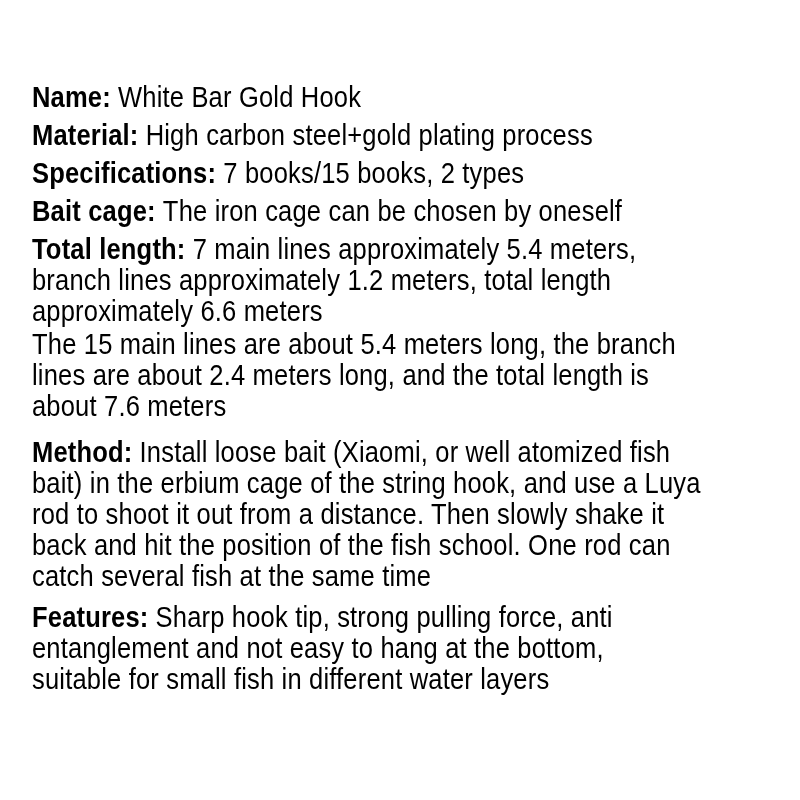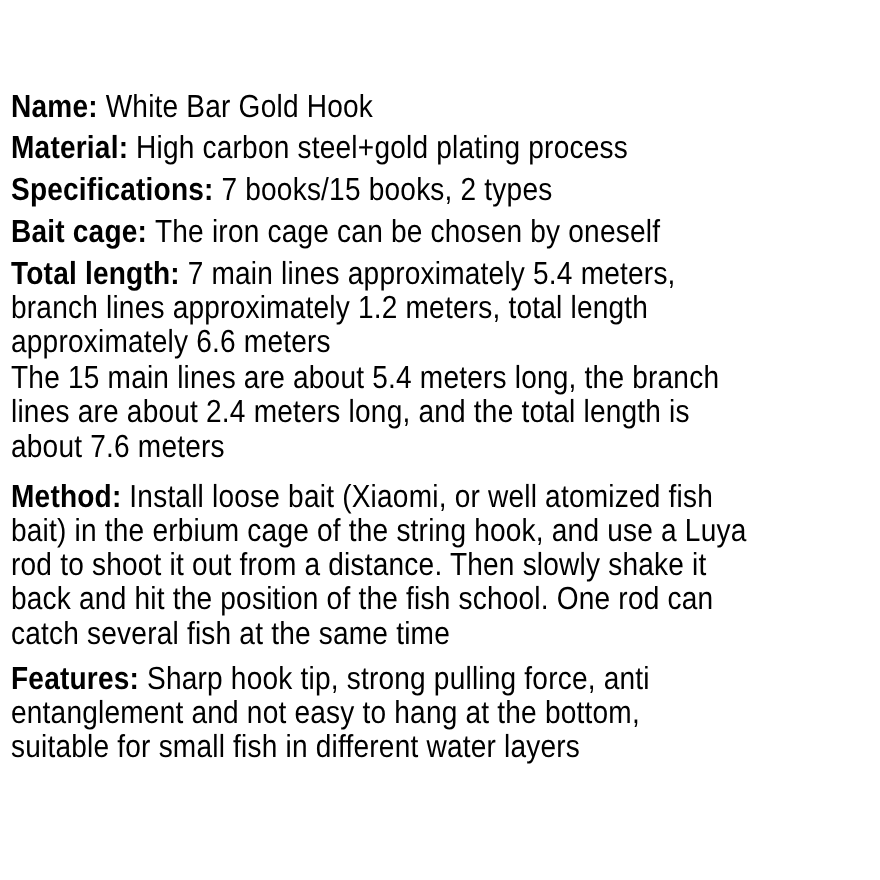--- a/index.html
+++ b/index.html
@@ -8,20 +8,21 @@
     width: 800px;
     height: 800px;
     background: #ffffff;
     overflow: hidden;
   }
   .page {
     position: relative;
     width: 672px;
     height: 800px;
     background: #ffffff;
+    margin-left: 22px;
   }
   .content {
     position: absolute;
     left: 10px;
     top: 82px;
     width: 880px;
     transform: scaleX(0.88);
     transform-origin: left top;
     font-family: "Liberation Sans", sans-serif;
     font-size: 29px;

